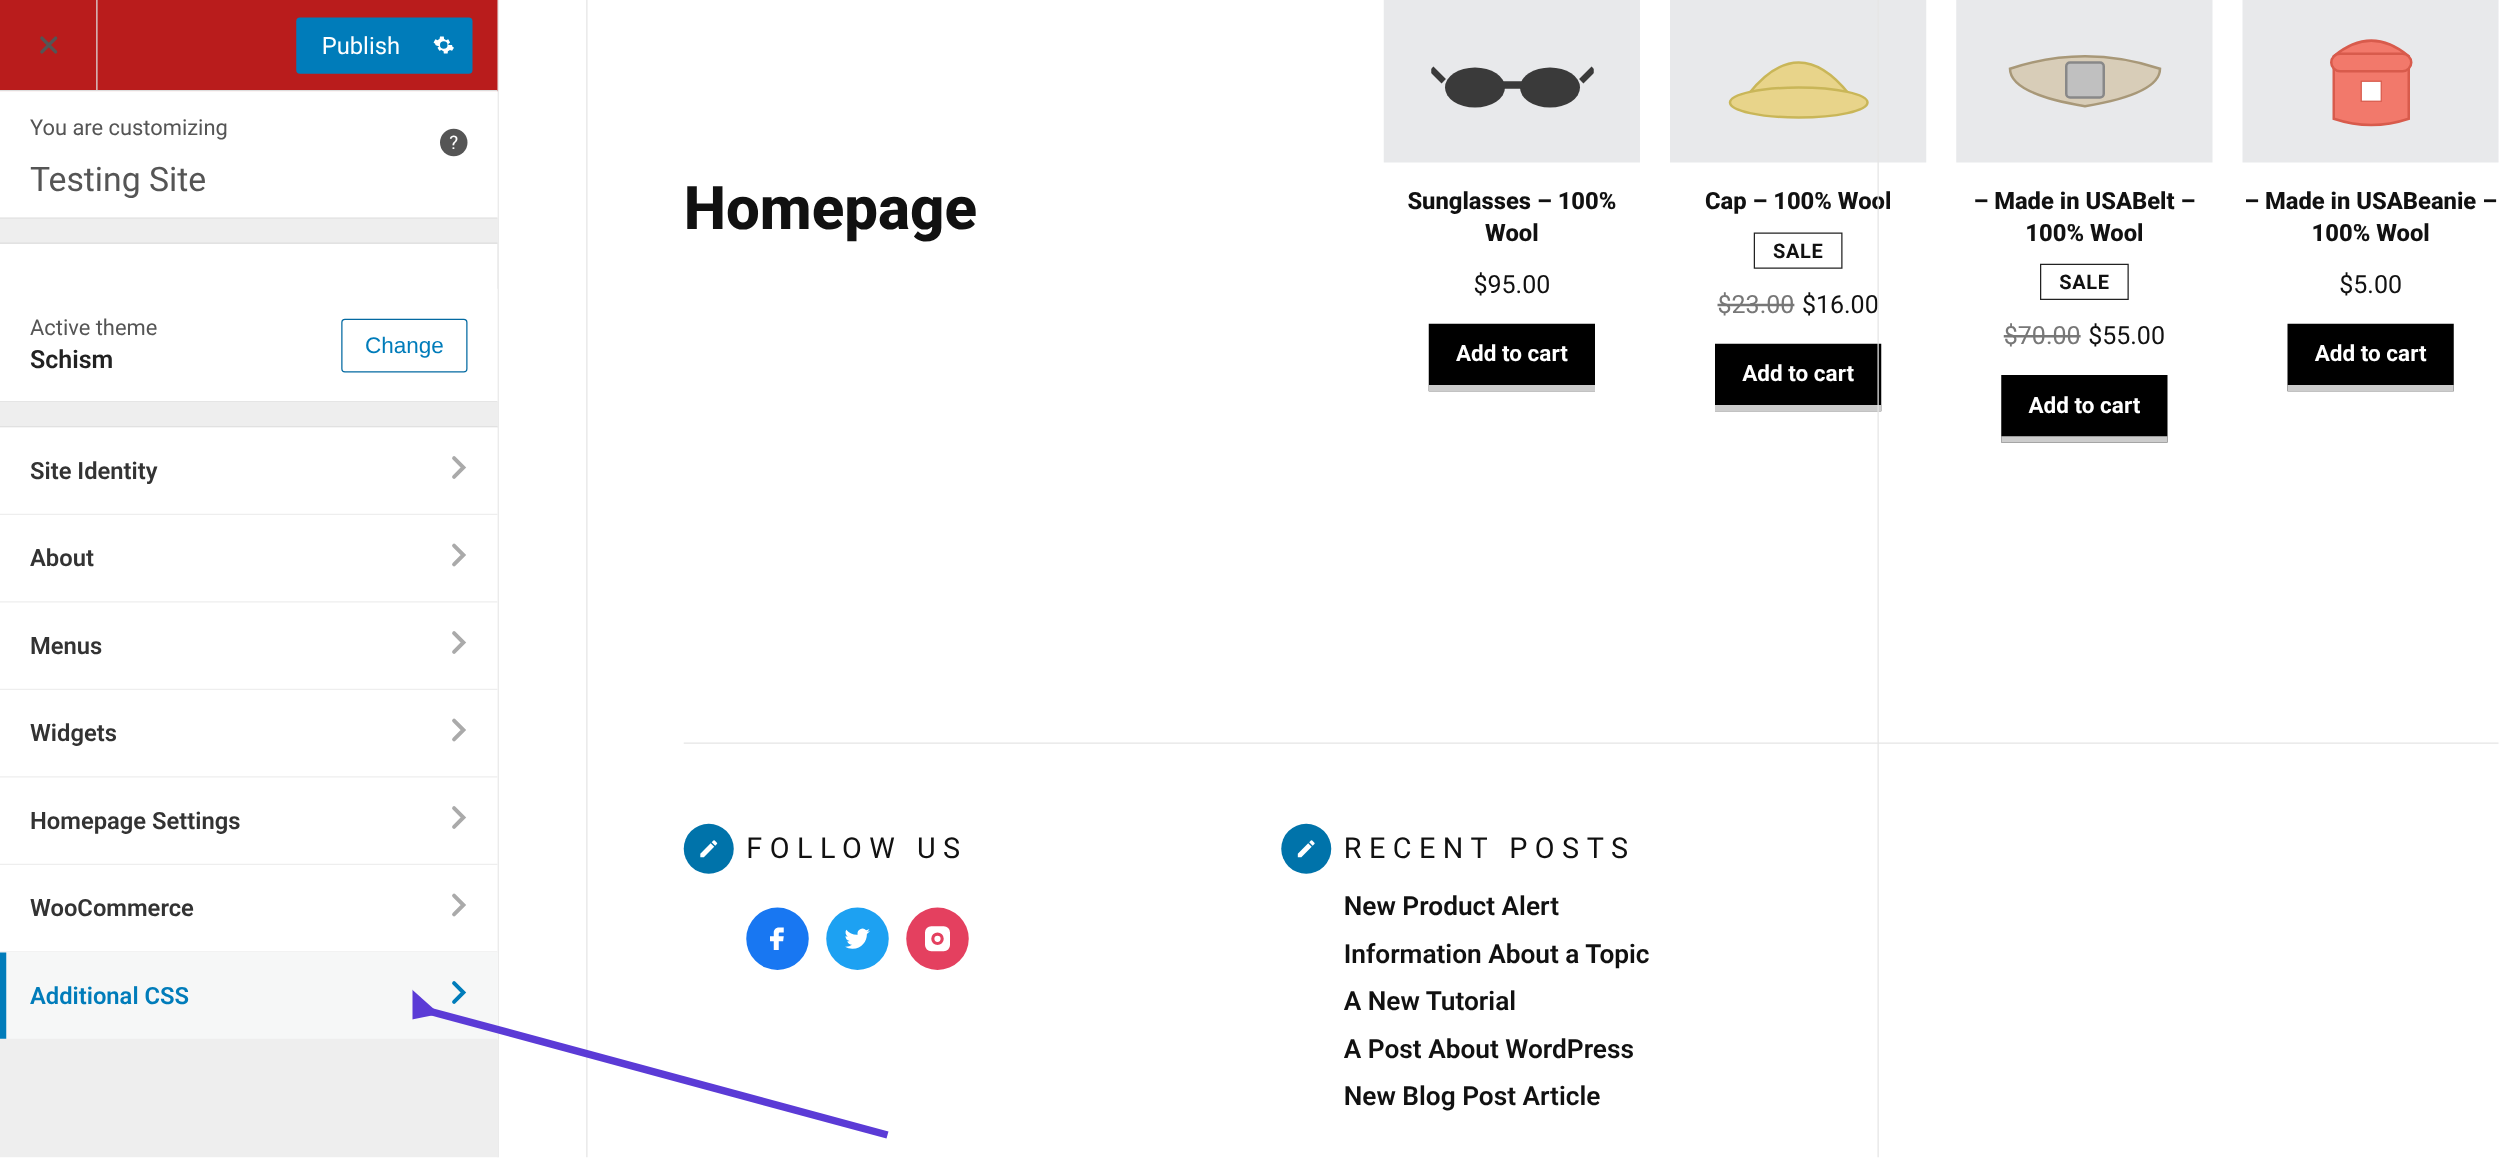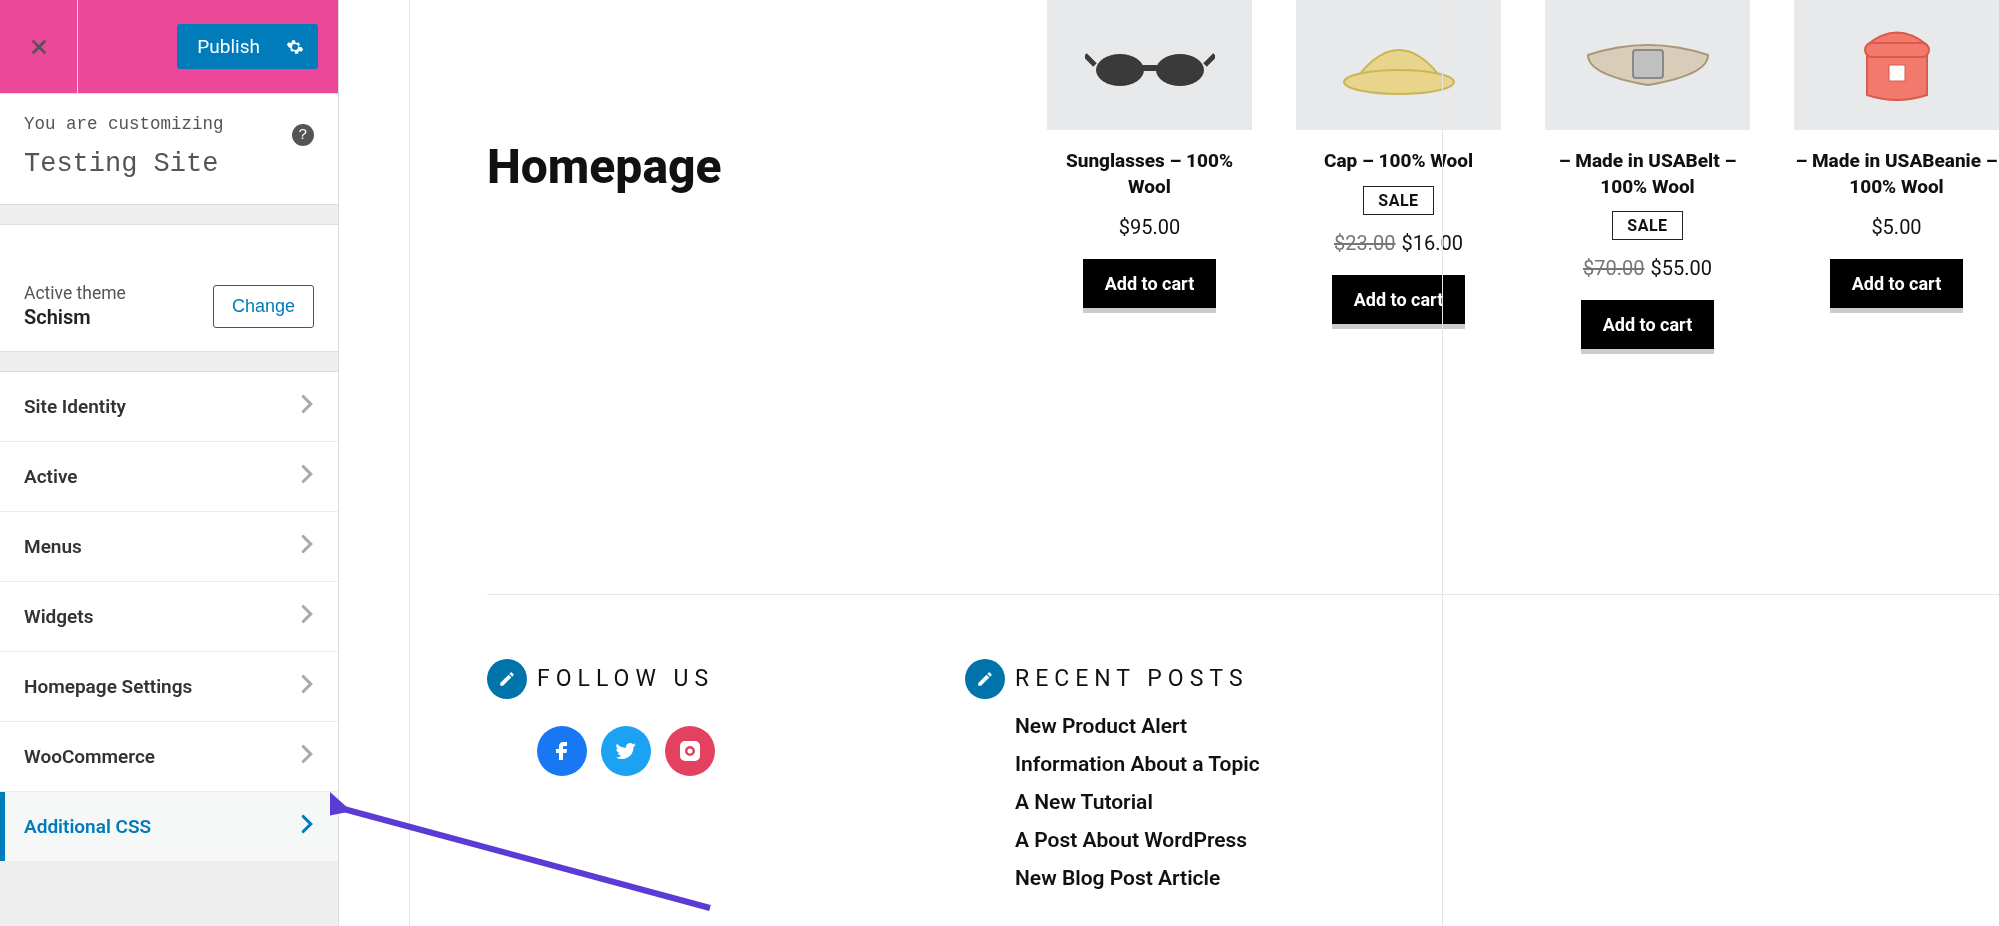--- a/index.html
+++ b/index.html
@@ -1,29 +1,29 @@
 <!DOCTYPE html>
 <html><head>
 <meta charset="utf-8">
 <style>
   * { box-sizing: border-box; margin: 0; padding: 0; }
   body { font-family: -apple-system, BlinkMacSystemFont, "Segoe UI", Roboto, sans-serif; color: #111; }
   .app { display: flex; width: 1999px; height: 926px; background: #fff; }
   
   .sidebar { width: 484px; border-right: 1px solid #ddd; background: #fff; display: flex; flex-direction: column; }
-  .sb-topbar { height: 94px; border-bottom: 1px solid #ddd; display: flex; align-items: center; background: #ec4899; }
+  .sb-topbar { height: 73px; border-bottom: 1px solid #ddd; display: flex; align-items: center; background: #b91c1c; }
   .sb-close { width: 78px; height: 100%; display: flex; align-items: center; justify-content: center; border-right: 1px solid #ddd; cursor: pointer; }
   .sb-close svg { width: 22px; height: 22px; }
   .sb-topbar-spacer { flex: 1; }
   .publish-wrap { display: flex; align-items: center; margin-right: 20px; }
   .publish-btn { background: #007cba; color: #fff; height: 45px; display: flex; align-items: center; border-radius: 3px; font-size: 19px; font-weight: 400; cursor: pointer; }
   .publish-btn .pub-text { padding: 0 18px 0 20px; }
   .publish-btn .pub-gear { padding: 0 14px 0 8px; display:flex; align-items:center;}
   .publish-btn svg { width: 18px; height: 18px; fill: #fff; }
-  .sb-context { padding: 20px 24px 25px 24px; border-bottom: 1px solid #ddd; position: relative; background:#fff;font-family:Liberation Mono, monospace;}
+  .sb-context { padding: 20px 24px 14px 24px; border-bottom: 1px solid #ddd; position: relative; background:#fff;}
   .sb-context .youare { font-size: 17.5px; color: #555; }
   .sb-context .sitename { font-size: 27px; color: #555; font-weight: 400; margin-top: 15px; }
   .sb-help { position: absolute; right: 24px; top: 30px; width: 22px; height: 22px; border-radius: 50%; background: #555; color: #fff; font-size: 15px; display:flex; align-items:center; justify-content:center; }
   .sb-gap { height: 20px; background: #eee; border-bottom: 1px solid #ddd; }
   .sb-theme { padding: 22px 24px; display: flex; align-items: center; border-bottom: 1px solid #ddd; background:#fff;margin-top:36px;}
   .sb-theme-text .act-label { font-size: 17.5px; color: #555; }
   .sb-theme-text .theme-name { font-size: 20px; font-weight: 600; color: #222; margin-top: 2px; }
   .sb-change { margin-left: auto; border: 1px solid #0369a1; color: #007cba; background: #fff; padding: 10px 18px; border-radius: 3px; font-size: 18px; cursor: pointer; }
   .sb-menu { background:#fff;text-align:right;}
   .sb-item { display:flex; align-items:center; padding: 0 24px; height: 70px; border-bottom: 1px solid #eee; font-size: 19px; font-weight: 600; color: #333; cursor: pointer; position:relative;}
@@ -32,21 +32,21 @@
   .sb-item.active::before { content:""; position:absolute; left:0; top:0; bottom:0; width:5px; background:#007cba;}
   .sb-rest { flex:1; background:#eee; }
   
   .arrow-svg { position:absolute; left:330px; top:778px; pointer-events:none; }
   
   .preview { flex:1; position:relative; background:#fff; }
   .preview-inner { padding-left: 148px; padding-top: 0; }
   .vline { position:absolute; top:0; bottom:0; width:1px; background:#e5e5e5; }
   .vline.l1 { left:70px;} .vline.l2 { left:1103px; }
   .page-title { font-size: 48px; font-weight: 800; margin-top: 70px; margin-bottom: 40px; }
-  .products { display:flex; gap:44px; margin-left:560px; }
+  .products { display:flex; gap:24px; margin-left:560px; }
   .prod { width: 205px; text-align:center; }
   .prod-img { width:205px; height:130px; background:#e8e9eb; display:flex; align-items:center; justify-content:center; }
   .prod-name { font-size: 19px; font-weight:800; margin-top: 18px; line-height:1.35; }
   .sale-badge { display:inline-block; border:1px solid #222; padding:4px 14px; font-size:16px; font-weight:700; margin-top:12px; letter-spacing:0.5px;}
   .price { margin-top: 16px; font-size: 20px; }
   .price .old { text-decoration: line-through; color:#777; margin-right:6px;}
   .addcart { display:inline-block; background:#000; color:#fff; font-weight:700; font-size:18px; padding: 14px 22px; margin-top: 20px; border-bottom: 5px solid #ccc; cursor:pointer;}
   
   .footer-widgets { display:flex; margin-top: 240px; border-top:1px solid #e5e5e5; padding-top: 70px; padding-left: 20px; gap: 260px;}
   .fw { position:relative; }
@@ -99,21 +99,21 @@
     </div>
     <div class="sb-gap"></div>
     <div class="sb-menu" id="sb-menu">
         <div class="sb-item">
           <span>Site Identity</span>
           <span class="chev"><svg width="14" height="20" viewBox="0 0 10 16">
               <path d="M2 2l6 6-6 6" stroke="#aaa" stroke-width="2.5" fill="none" stroke-linecap="round"></path>
             </svg></span>
         </div>
         <div class="sb-item">
-          <span>Active</span>
+          <span>About</span>
           <span class="chev"><svg width="14" height="20" viewBox="0 0 10 16">
               <path d="M2 2l6 6-6 6" stroke="#aaa" stroke-width="2.5" fill="none" stroke-linecap="round"></path>
             </svg></span>
         </div>
         <div class="sb-item">
           <span>Menus</span>
           <span class="chev"><svg width="14" height="20" viewBox="0 0 10 16">
               <path d="M2 2l6 6-6 6" stroke="#aaa" stroke-width="2.5" fill="none" stroke-linecap="round"></path>
             </svg></span>
         </div>

